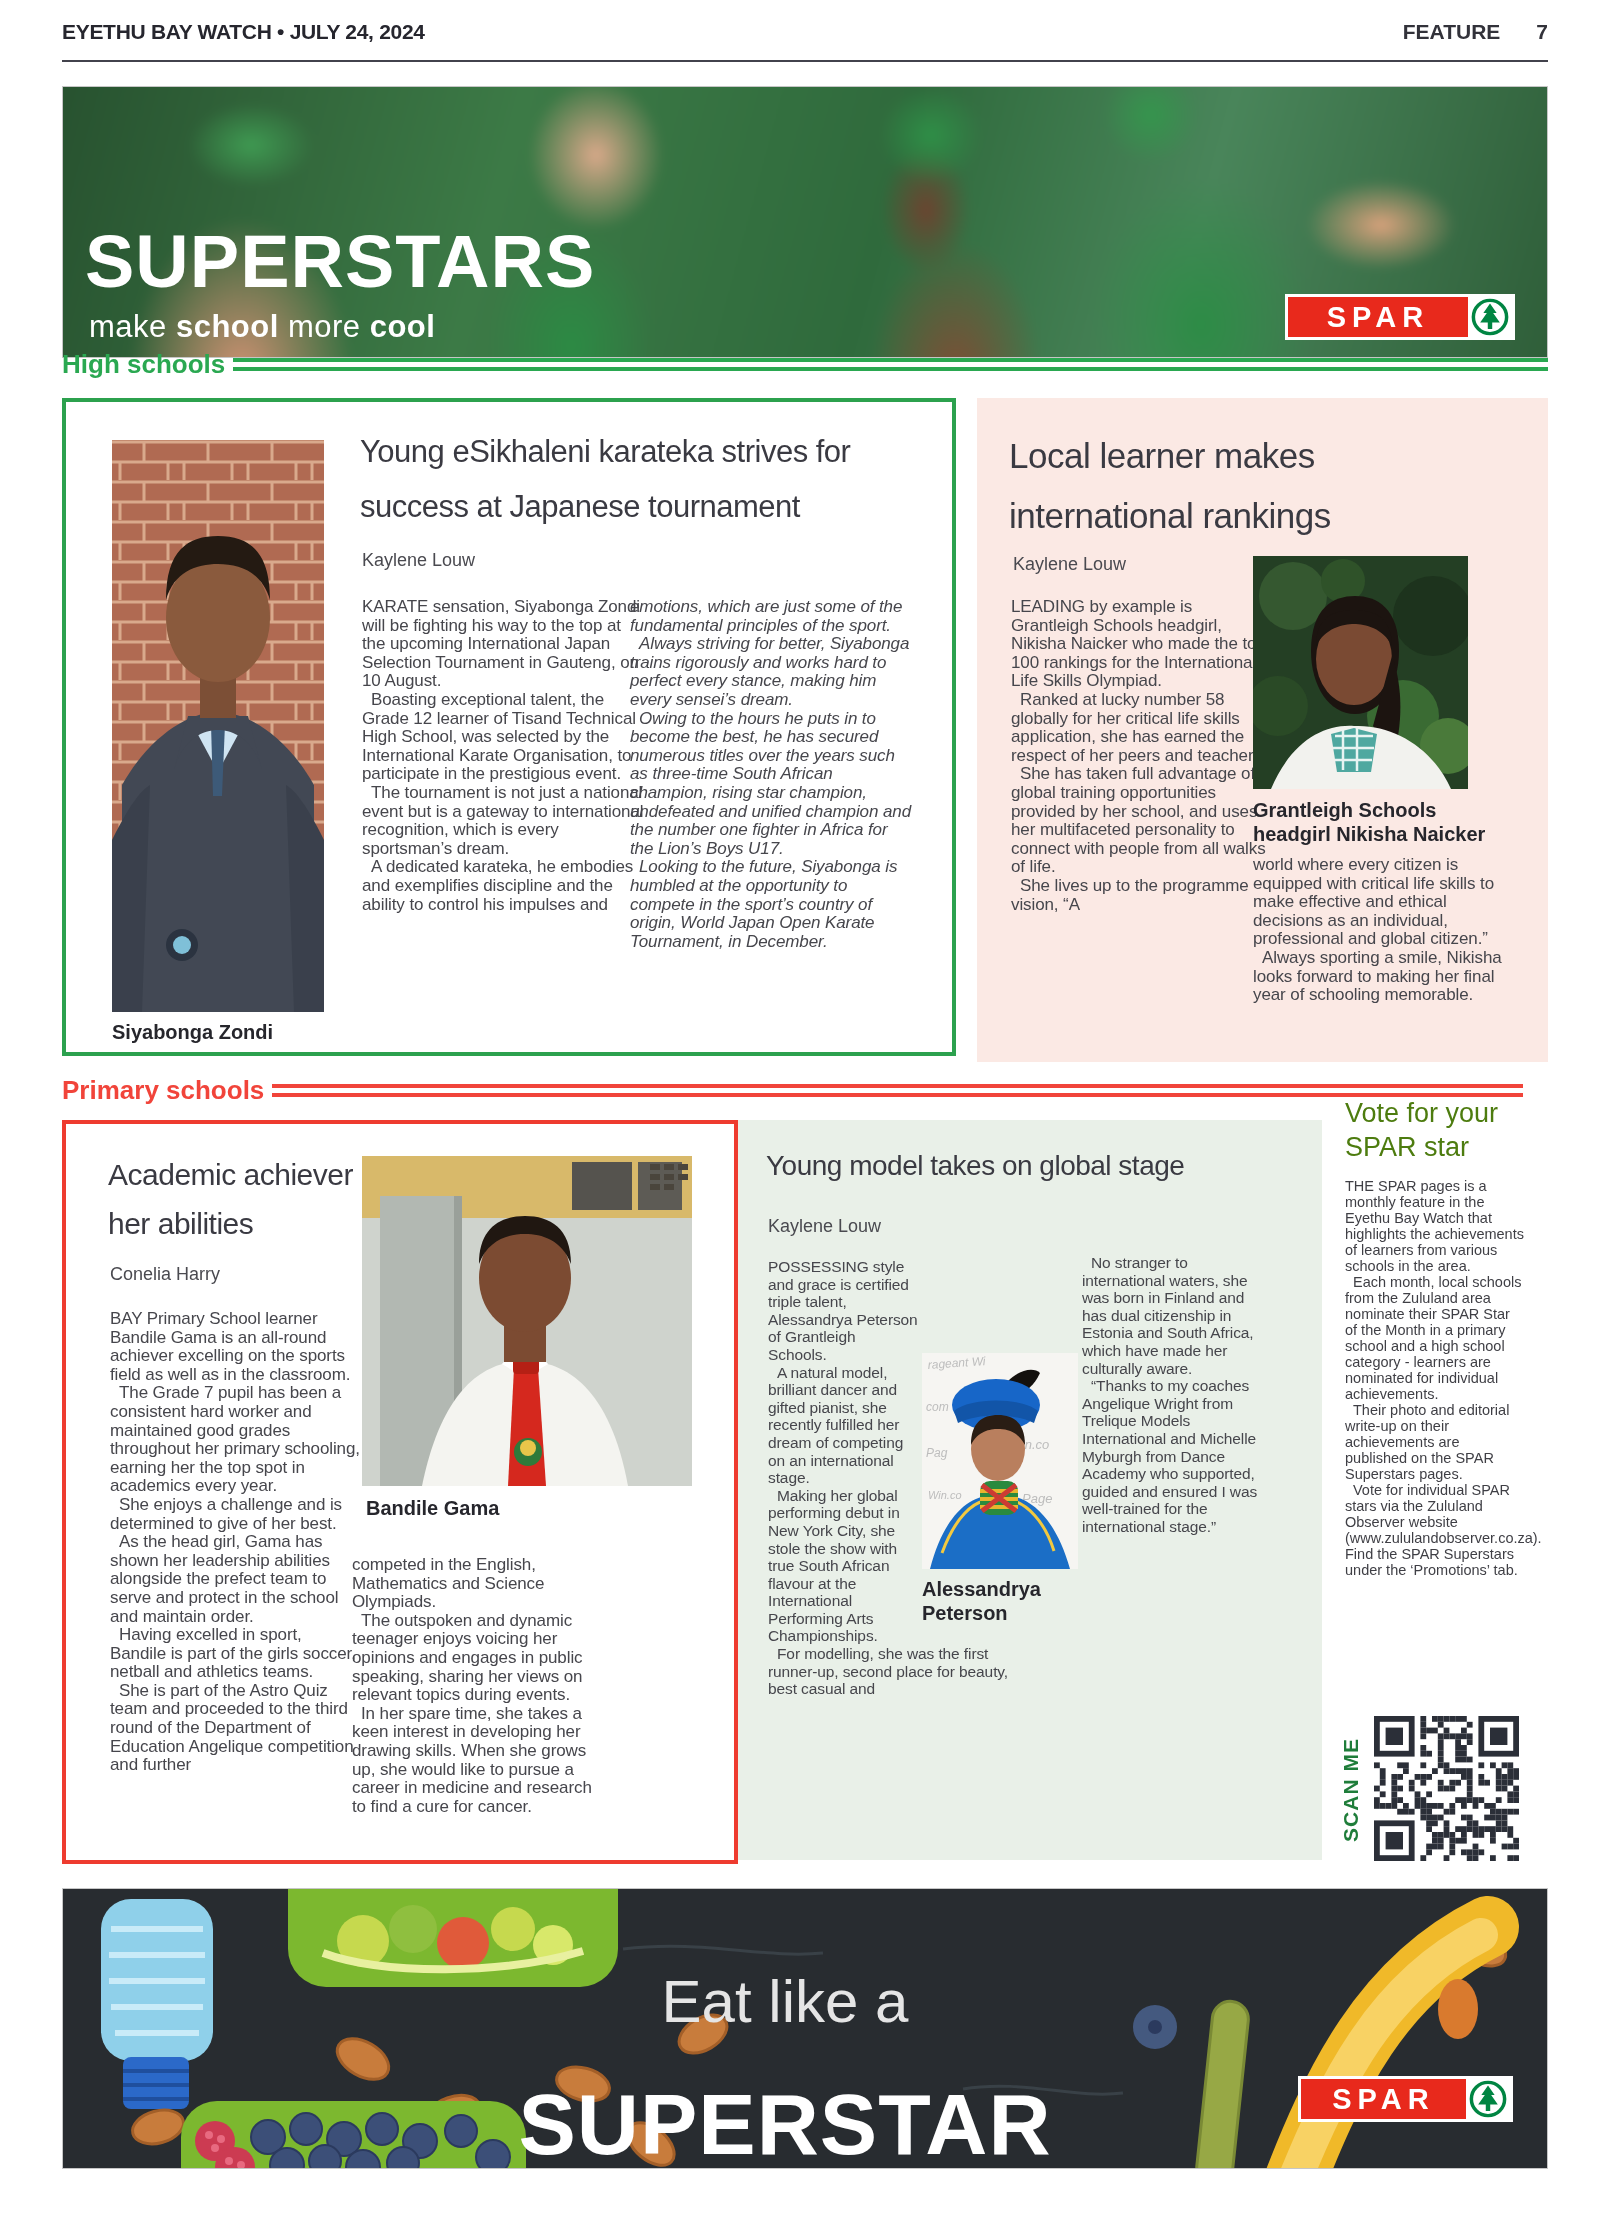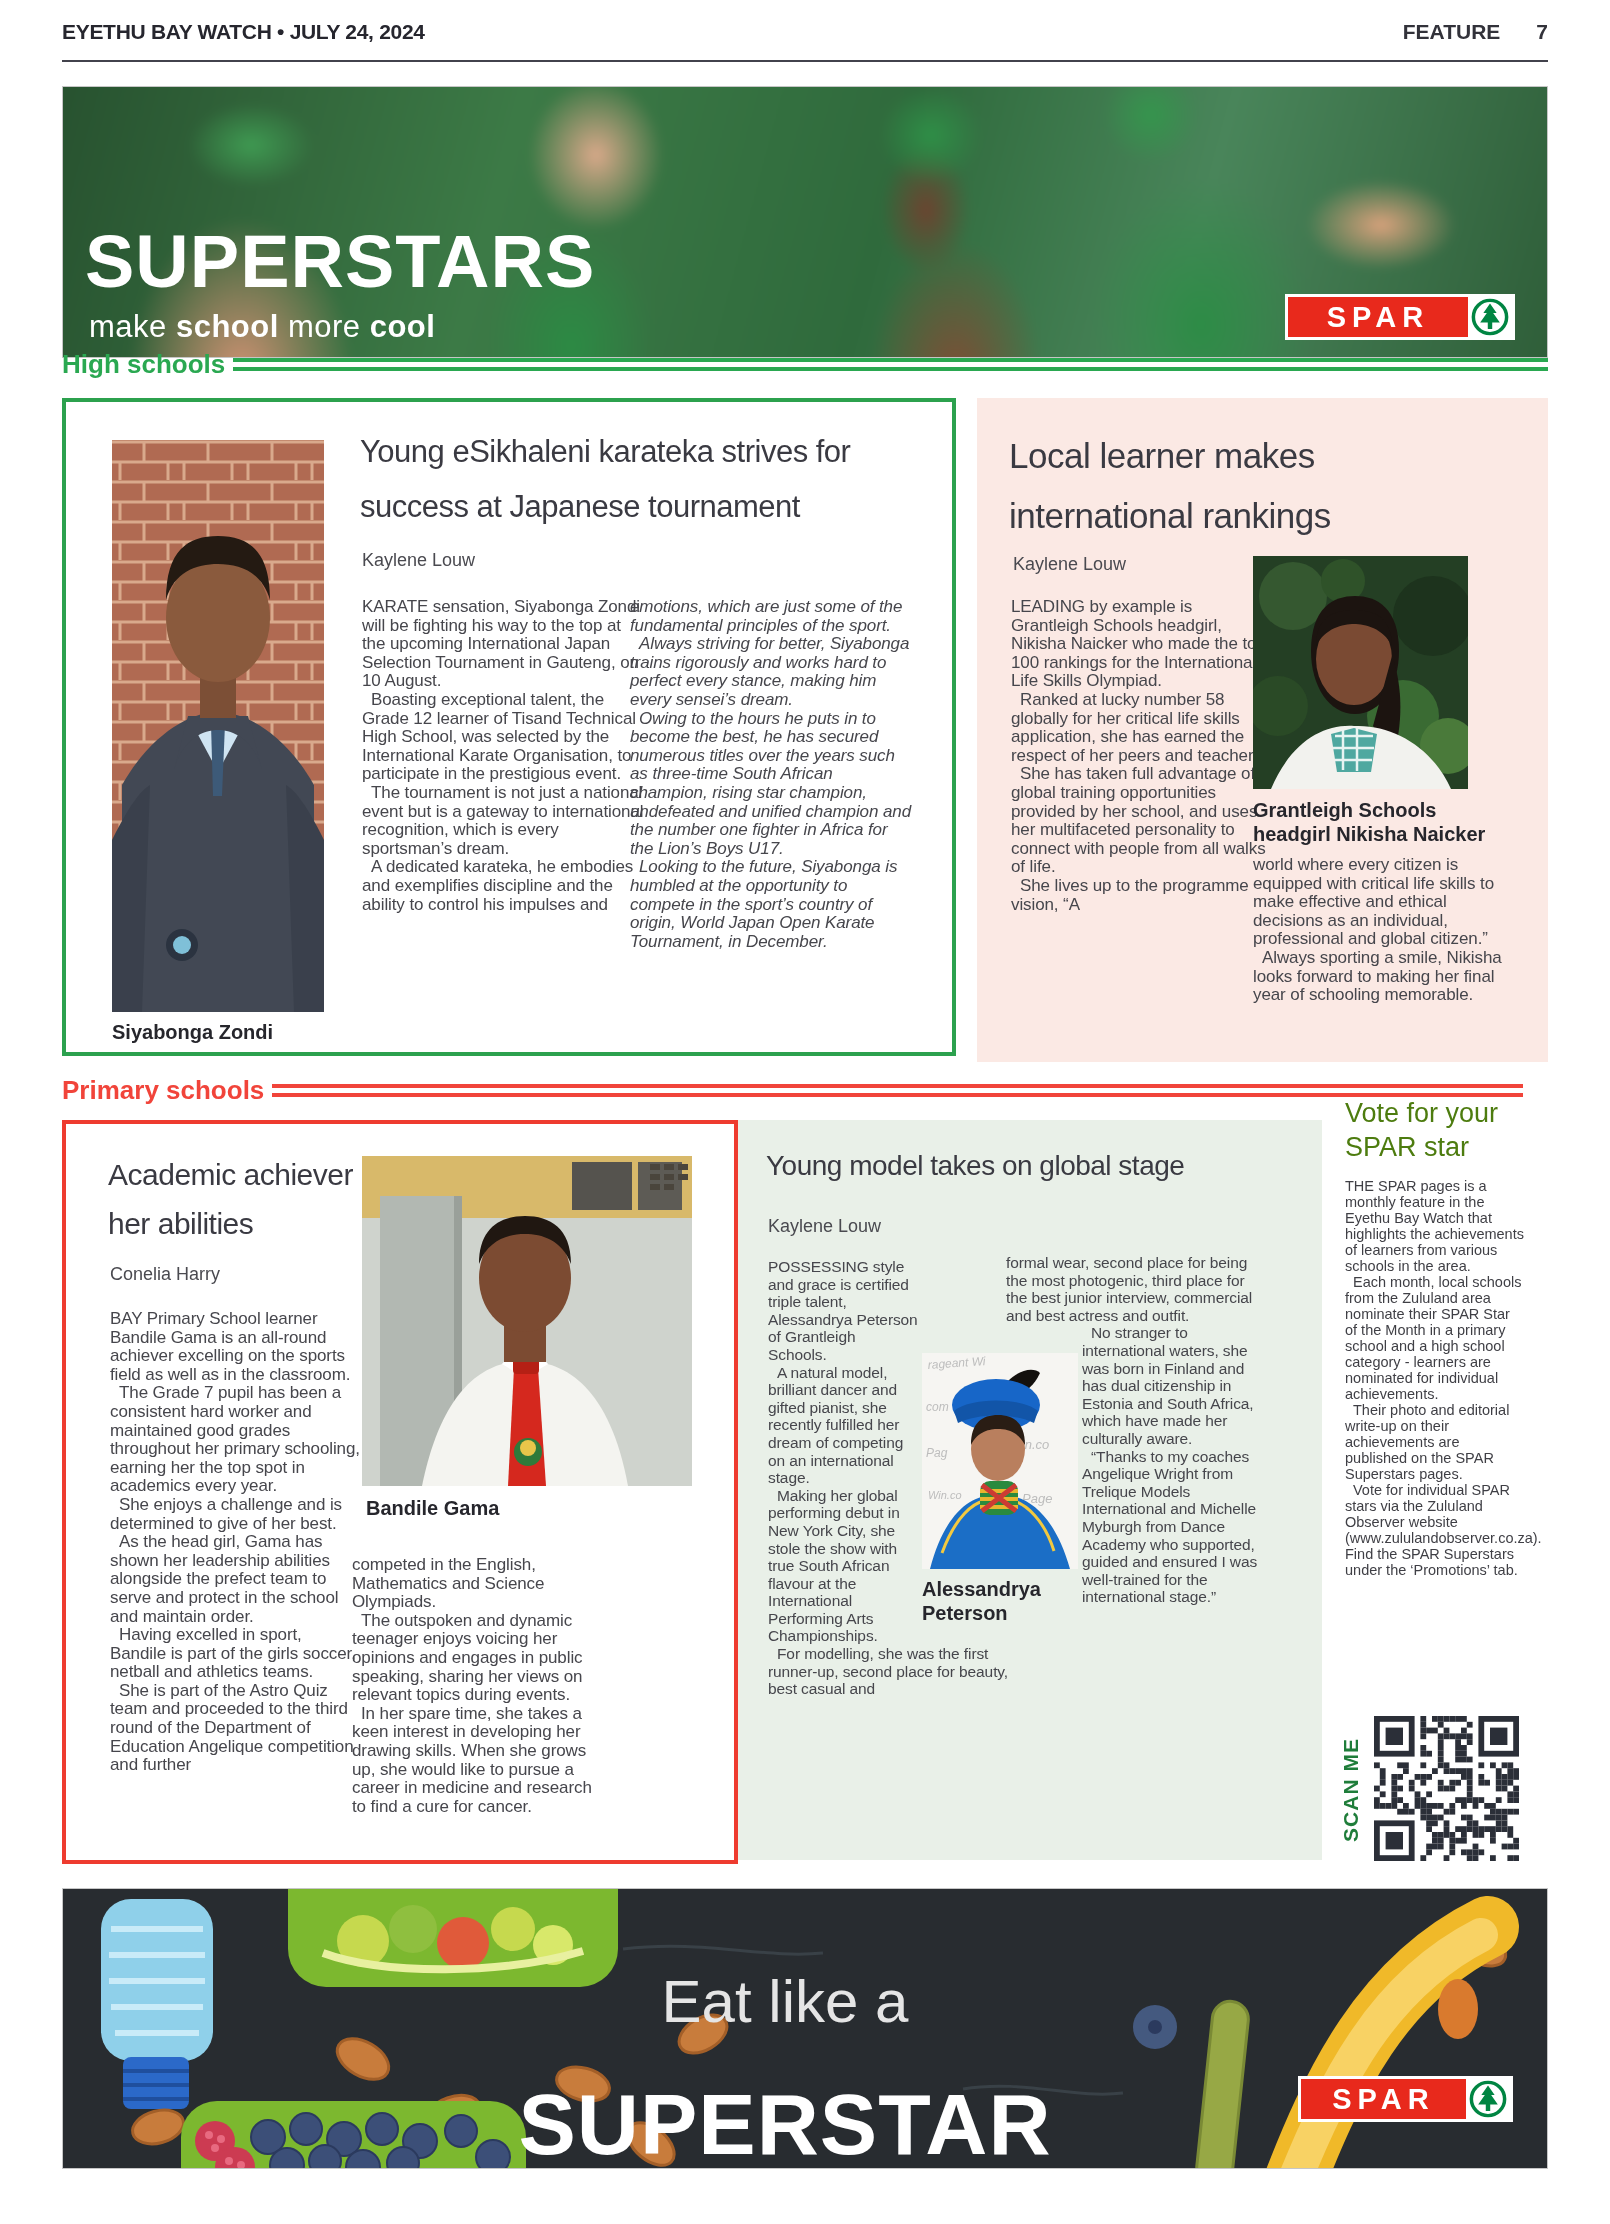--- a/index.html
+++ b/index.html
@@ -302,21 +302,20 @@
       <path d="M20 200 C34 162 52 150 62 148 M132 198 C122 166 104 152 92 148" stroke="#f3c93f" stroke-width="3" fill="none"></path>
       <g>
         <rect x="58" y="128" width="38" height="34" rx="10" fill="#2a8a3e"></rect>
         <path d="M58 138 H96 M58 146 H96 M58 154 H96" stroke="#e8b52e" stroke-width="4"></path>
         <path d="M60 132 L94 158 M60 158 L94 132" stroke="#cc3b33" stroke-width="5"></path>
       </g>
     </svg>
   </div>
   <div class="abs caption a4-caption">Alessandrya Peterson</div>
   <div class="abs bodycol a4-col2">
-    <p>formal wear, second place for being the most photogenic, third place for the best junior interview, commercial and best actress and outfit.</p>
     <span class="a4-spacer"></span>
     <p class="ind">No stranger to international waters, she was born in Finland and has dual citizenship in Estonia and South Africa, which have made her culturally aware.</p>
     <p class="ind">“Thanks to my coaches Angelique Wright from Trelique Models International and Michelle Myburgh from Dance Academy who supported, guided and ensured I was well-trained for the international stage.”</p>
   </div>
 </div>
 
 <div class="abs sidebar">
   <h2 class="sb-title">Vote for your SPAR star</h2>
   <div class="sb-text">
     <p>THE SPAR pages is a monthly feature in the Eyethu Bay Watch that highlights the achievements of learners from various schools in the area.</p>

